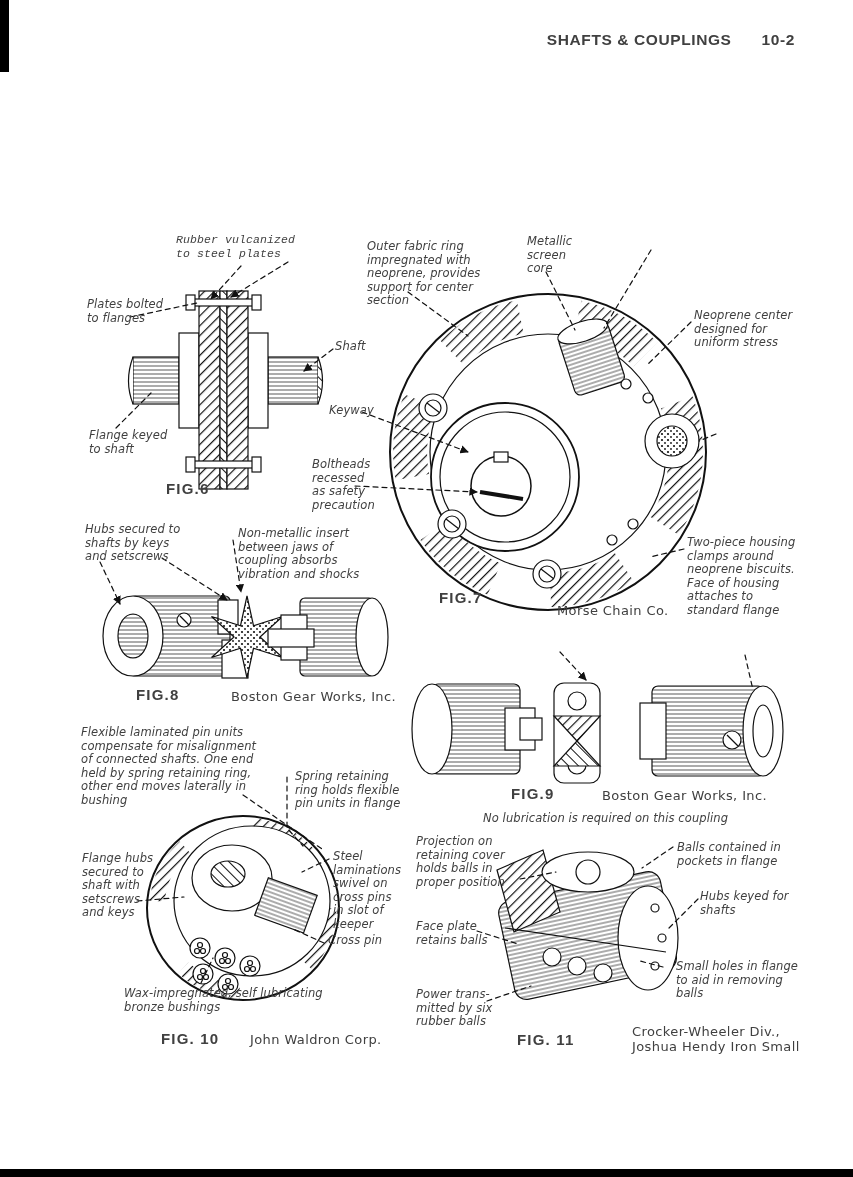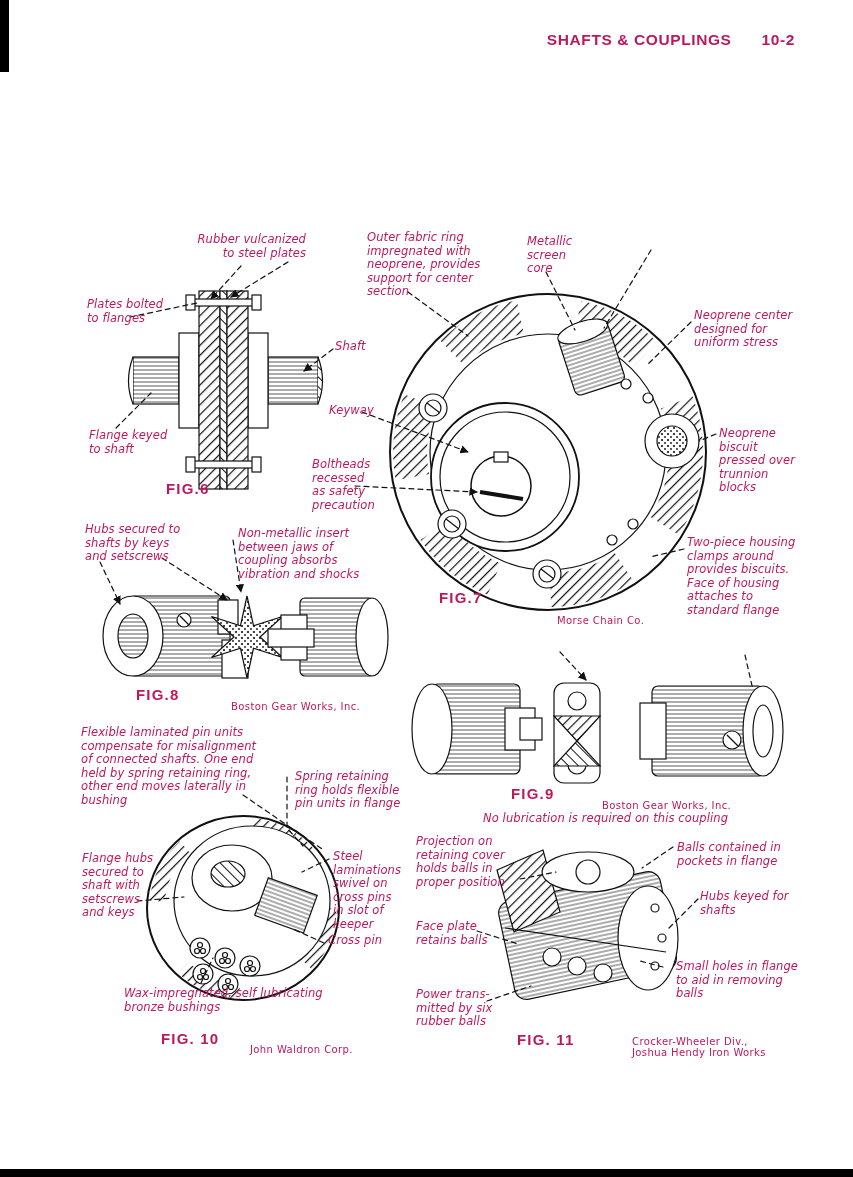--- a/index.html
+++ b/index.html
@@ -1,27 +1,27 @@
 <!DOCTYPE html>
 <html><head>
 <meta charset="utf-8">
 <style>
   html,body{margin:0;padding:0;background:#e8e8e8;}
-  .page{position:relative;width:853px;height:1177px;background:#ffffff;color:#be185d;
+  .page{position:relative;width:853px;height:1177px;background:#ffffff;color:#404040;
         font-family:"DejaVu Sans",sans-serif;overflow:hidden;}
   .header{position:absolute;top:31px;left:0;width:795px;display:flex;justify-content:flex-end;
           gap:30px;font-family:"Liberation Sans",sans-serif;font-weight:bold;font-size:15.5px;
           letter-spacing:.6px;}
   .hand{position:absolute;font-style:italic;font-size:11.5px;line-height:1.18;
         white-space:pre-line;letter-spacing:.1px;}
-  .hand.ctr{text-align:right;}
+  .hand.ctr{text-align:left;font-family:Liberation Mono, monospace;}
   .cap{position:absolute;font-family:"Liberation Sans",sans-serif;font-weight:bold;
        font-size:15px;letter-spacing:1.2px;}
-  .credit{position:absolute;font-size:10px;letter-spacing:.4px;white-space:pre-line;
-          font-family:"DejaVu Sans",sans-serif;margin-top:12px;}
+  .credit{position:absolute;font-size:13px;letter-spacing:.4px;white-space:pre-line;
+          font-family:"DejaVu Sans",sans-serif;}
   svg.art{position:absolute;left:0;top:0;}
   .scan-edge-top{position:absolute;left:0;top:0;width:9px;height:72px;background:#000;}
   .scan-edge-bottom{position:absolute;left:0;bottom:0;width:853px;height:8px;background:#000;}
 </style>
 </head>
 <body>
 
 <div class="page">
 
   <div class="scan-edge-top"></div>
@@ -225,44 +225,39 @@
 
   <div class="hand ctr" style="left:176px;top:233px;width:130px">Rubber vulcanized
 to steel plates</div>
   <div class="hand" style="left:87px;top:298px">Plates bolted
 to flanges</div>
   <div class="hand" style="left:335px;top:340px">Shaft</div>
   <div class="hand" style="left:89px;top:429px">Flange keyed
 to shaft</div>
   <div class="cap" style="left:166px;top:480px">FIG.6</div>
 
-  <div class="hand" style="left:367px;top:231px">Outer fabric ring
+  <div class="hand" style="left:367px;top:240px">Outer fabric ring
 impregnated with
 neoprene, provides
 support for center
 section</div>
   <div class="hand" style="left:527px;top:235px">Metallic
 screen
 core</div>
   <div class="hand" style="left:694px;top:309px">Neoprene center
 designed for
 uniform stress</div>
   <div class="hand" style="left:329px;top:404px">Keyway</div>
   <div class="hand" style="left:312px;top:458px">Boltheads
 recessed
 as safety
 precaution</div>
-  <div class="hand" style="left:719px;top:427px">Neoprene
-biscuit
-pressed over
-trunnion
-blocks</div>
   <div class="hand" style="left:687px;top:536px">Two-piece housing
 clamps around
-provides biscuits.
+neoprene biscuits.
 Face of housing
 attaches to
 standard flange</div>
   <div class="cap" style="left:439px;top:589px">FIG.7</div>
   <div class="credit" style="left:557px;top:603px">Morse Chain Co.</div>
 
   <div class="hand" style="left:85px;top:523px">Hubs secured to
 shafts by keys
 and setscrews</div>
   <div class="hand" style="left:238px;top:527px">Non-metallic insert
@@ -313,15 +308,15 @@
   <div class="hand" style="left:416px;top:920px">Face plate
 retains balls</div>
   <div class="hand" style="left:676px;top:960px">Small holes in flange
 to aid in removing
 balls</div>
   <div class="hand" style="left:416px;top:988px">Power trans-
 mitted by six
 rubber balls</div>
   <div class="cap" style="left:517px;top:1031px">FIG. 11</div>
   <div class="credit" style="left:632px;top:1024px">Crocker-Wheeler Div.,
-Joshua Hendy Iron Works</div>
+Joshua Hendy Iron Small</div>
 
 </div>
 
 </body></html>

